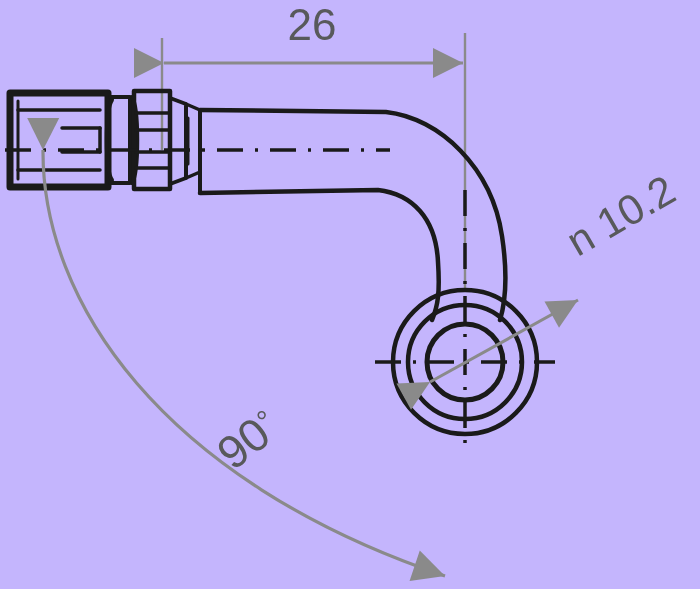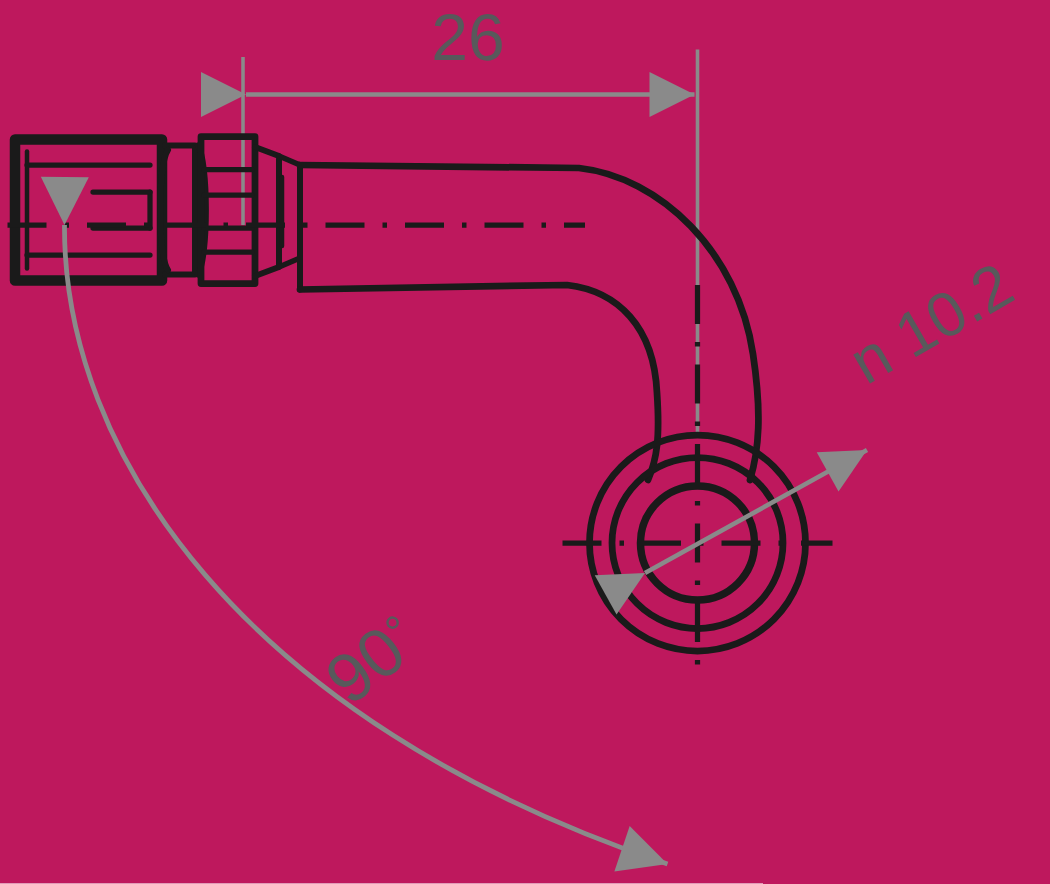--- a/index.html
+++ b/index.html
@@ -8,21 +8,21 @@
     padding: 0;
     background: #ffffff;
   }
   body {
     font-family: "Liberation Sans", sans-serif;
   }
   #drawing-root {
     position: relative;
     width: 700px;
     height: 589px;
-    background: #be185d;
+    background: #c4b5fd;
     overflow: hidden;
     text-decoration: underline;
   }
   #drawing-svg {
     display: block;
     width: 700px;
     height: 589px;
   }
   .dim-text {
     font-family: "Liberation Sans", sans-serif;

